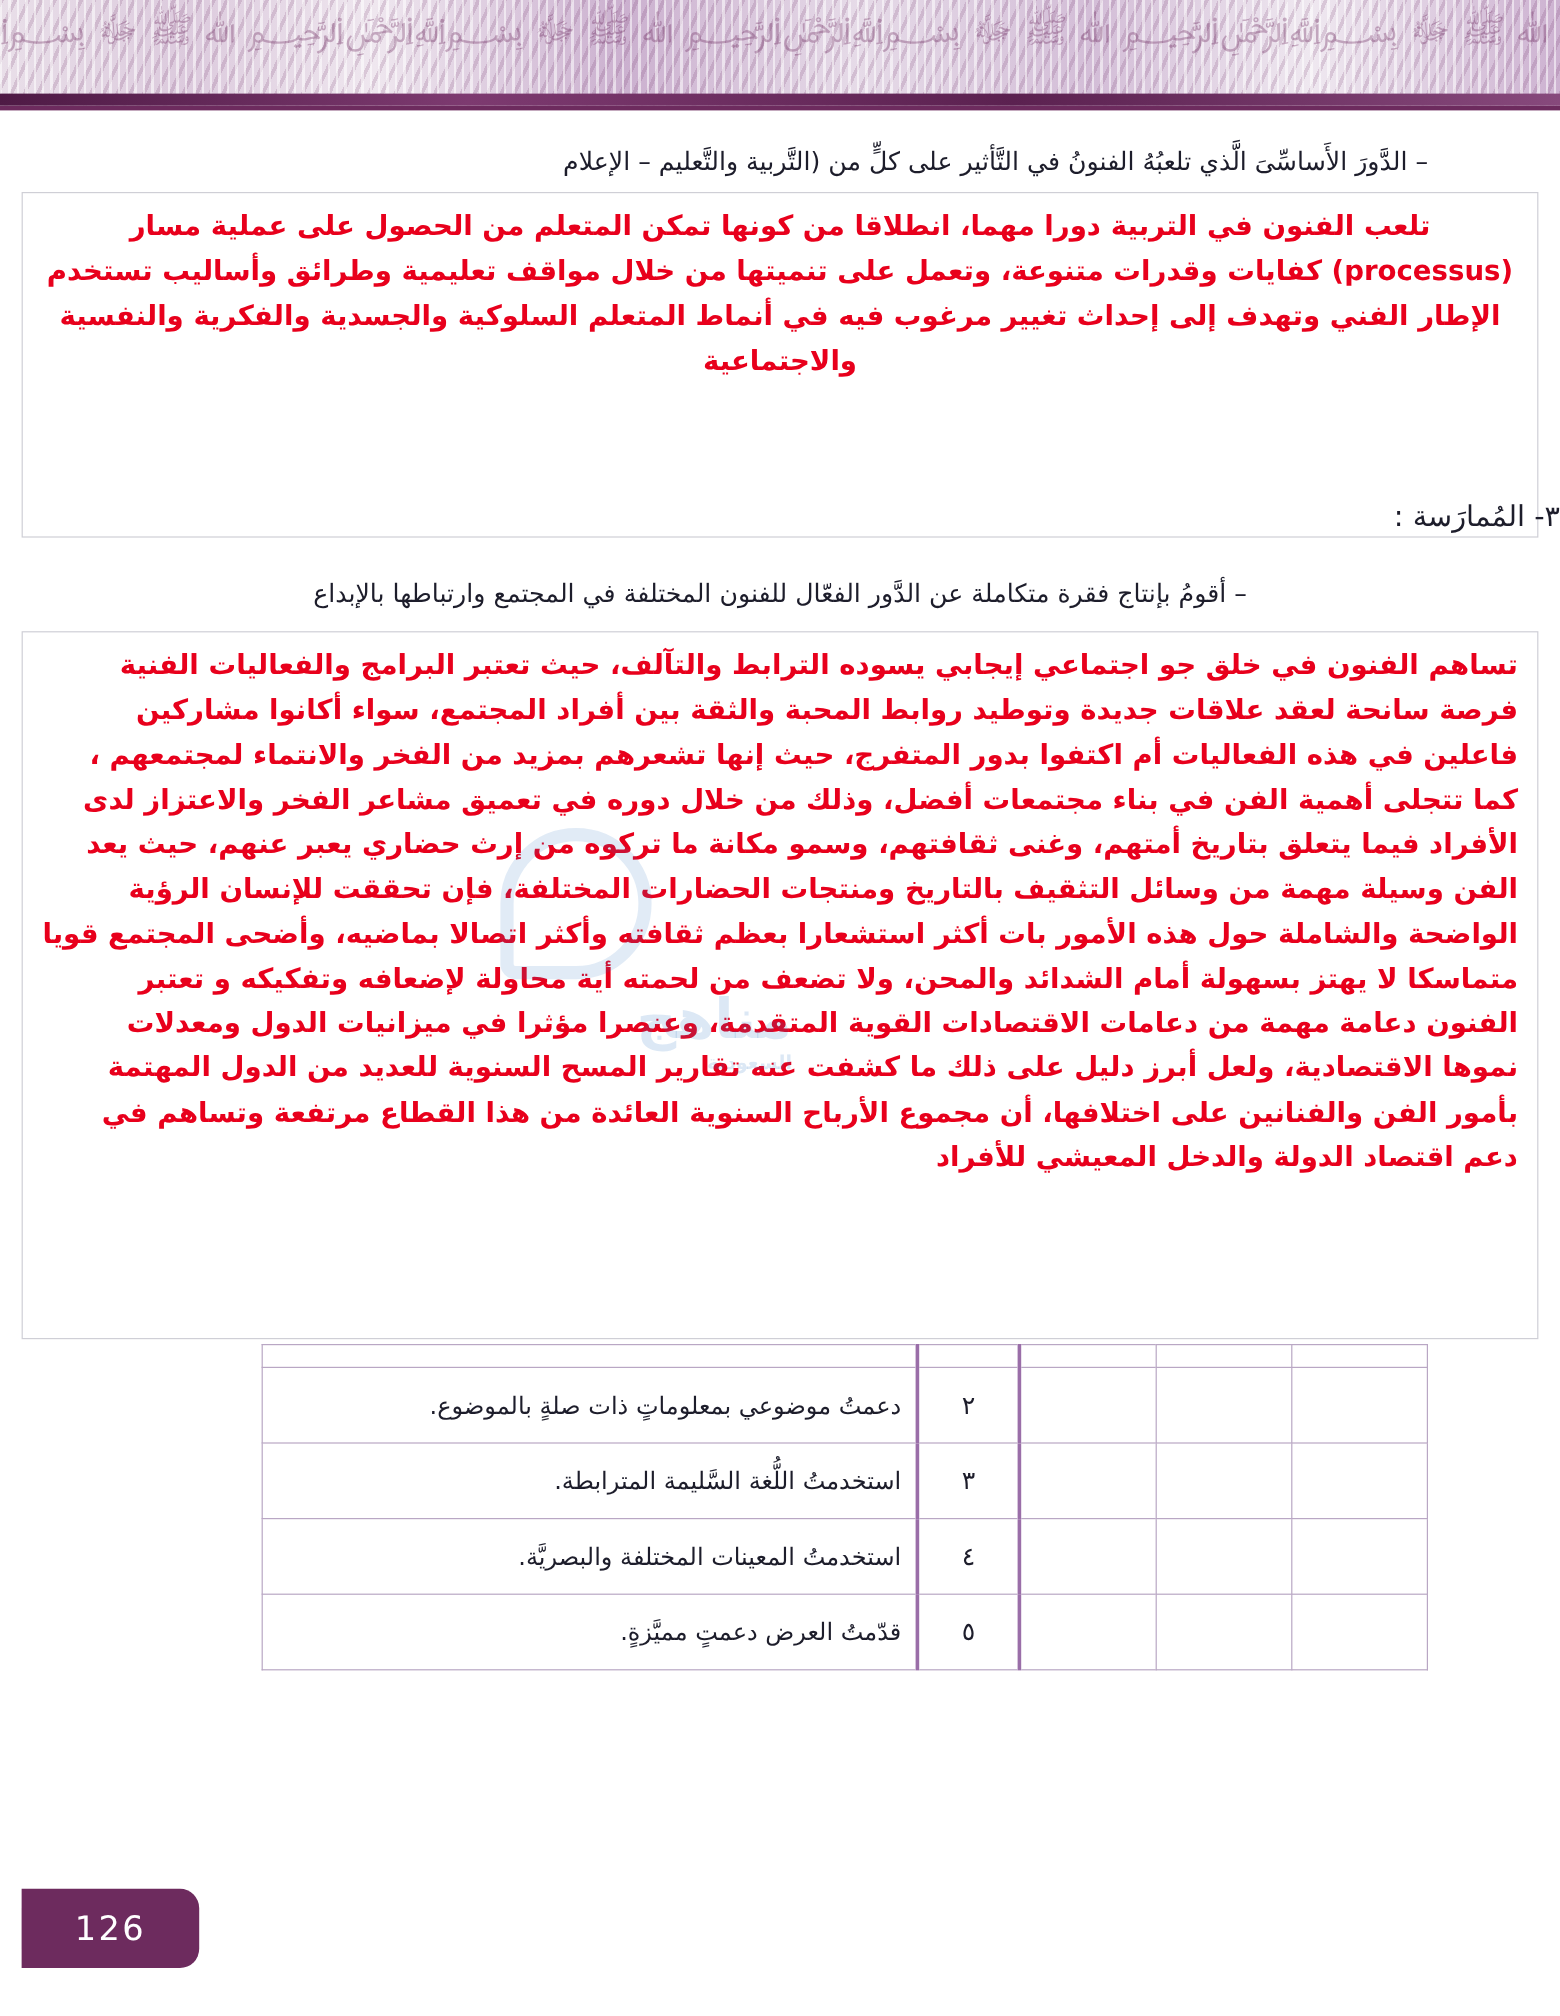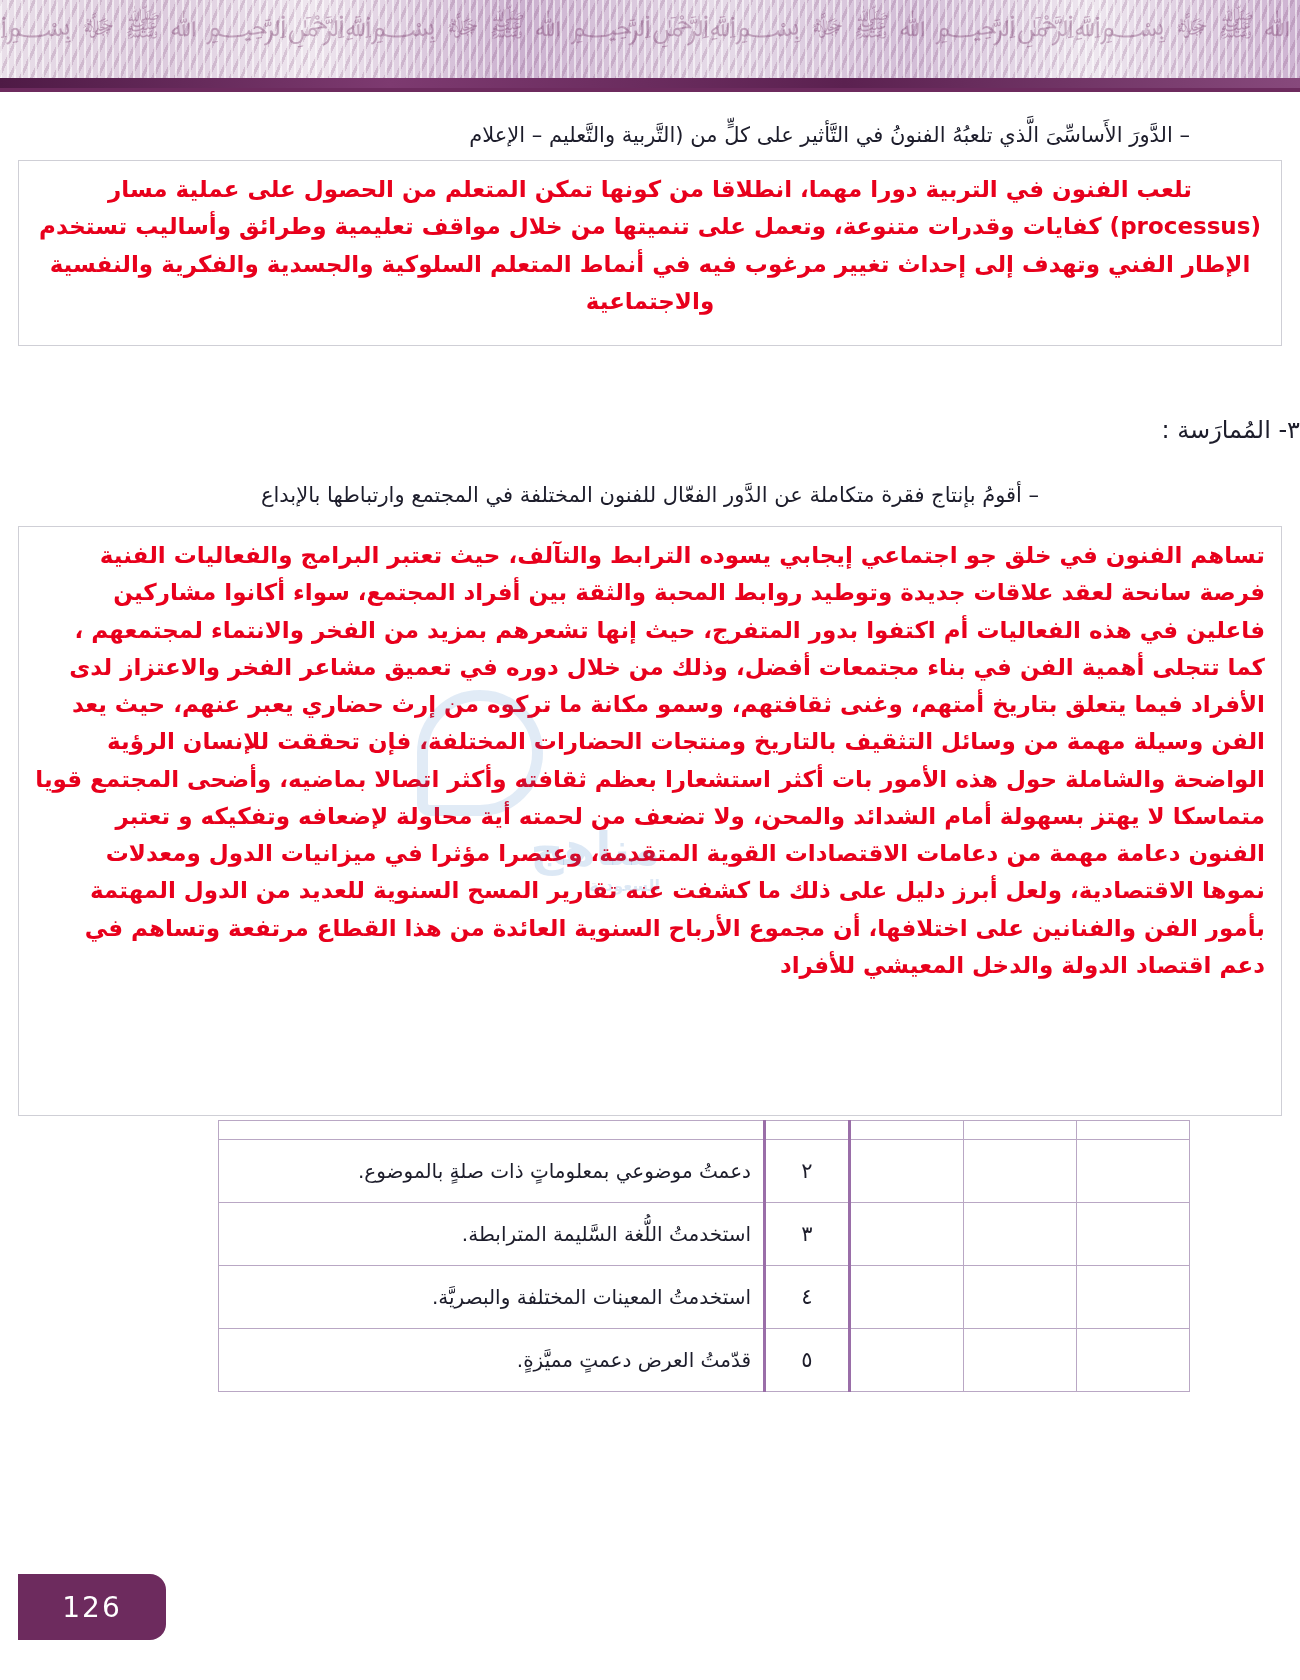--- a/index.html
+++ b/index.html
@@ -170,21 +170,21 @@
 
 <div class="page">
 
   <div class="header-band">
     <div class="calligraphy">ﷲ ﷺ ﷻ ﷽ ﷲ ﷺ ﷻ ﷽ ﷲ ﷺ ﷻ ﷽ ﷲ ﷺ ﷻ ﷽ ﷲ ﷺ ﷻ ﷽ ﷲ ﷺ ﷻ ﷽ ﷲ ﷺ ﷻ ﷽ ﷲ ﷺ ﷻ ﷽ ﷲ ﷺ ﷻ ﷽ ﷲ ﷺ ﷻ ﷽ ﷲ ﷺ ﷻ ﷽</div>
     <div class="dark-strip"></div>
   </div>
 
   <div class="printed" style="top:118px; right:110px; width:1080px;text-align:right;">– الدَّورَ الأَساسِّىَ الَّذي تلعبُهُ الفنونُ في التَّأثير على كلٍّ من (التَّربية والتَّعليم – الإعلام</div>
 
-  <div class="answer-box" style="top:160px; right:18px; width:1264px; height:186px;">
+  <div class="answer-box" style="top:160px; right:18px; width:1264px; height:288px;">
     <div class="answer-text">تلعب الفنون في التربية دورا مهما، انطلاقا من كونها تمكن المتعلم من الحصول على عملية مسار (processus) كفايات وقدرات متنوعة، وتعمل على تنميتها من خلال مواقف تعليمية وطرائق وأساليب تستخدم الإطار الفني وتهدف إلى إحداث تغيير مرغوب فيه في أنماط المتعلم السلوكية والجسدية والفكرية والنفسية والاجتماعية</div>
   </div>
 
   <div class="printed" style="top:410px; right:0; width:1300px; font-size:24px;">٣- المُمارَسة :</div>
 
   <div class="printed" style="top:478px; right:0px; width:1300px; text-align:center; font-size:21px;">– أقومُ بإنتاج فقرة متكاملة عن الدَّور الفعّال للفنون المختلفة في المجتمع وارتباطها بالإبداع</div>
 
   <div class="answer-box" style="top:526px; right:18px; width:1264px; height:590px;">
     <div class="answer-text justified">تساهم الفنون في خلق جو اجتماعي إيجابي يسوده الترابط والتآلف، حيث تعتبر البرامج والفعاليات الفنية فرصة سانحة لعقد علاقات جديدة وتوطيد روابط المحبة والثقة بين أفراد المجتمع، سواء أكانوا مشاركين فاعلين في هذه الفعاليات أم اكتفوا بدور المتفرج، حيث إنها تشعرهم بمزيد من الفخر والانتماء لمجتمعهم ، كما تتجلى أهمية الفن في بناء مجتمعات أفضل، وذلك من خلال دوره في تعميق مشاعر الفخر والاعتزاز لدى الأفراد فيما يتعلق بتاريخ أمتهم، وغنى ثقافتهم، وسمو مكانة ما تركوه من إرث حضاري يعبر عنهم، حيث يعد الفن وسيلة مهمة من وسائل التثقيف بالتاريخ ومنتجات الحضارات المختلفة، فإن تحققت للإنسان الرؤية الواضحة والشاملة حول هذه الأمور بات أكثر استشعارا بعظم ثقافته وأكثر اتصالا بماضيه، وأضحى المجتمع قويا متماسكا لا يهتز بسهولة أمام الشدائد والمحن، ولا تضعف من لحمته أية محاولة لإضعافه وتفكيكه و تعتبر الفنون دعامة مهمة من دعامات الاقتصادات القوية المتقدمة، وعنصرا مؤثرا في ميزانيات الدول ومعدلات نموها الاقتصادية، ولعل أبرز دليل على ذلك ما كشفت عنه تقارير المسح السنوية للعديد من الدول المهتمة بأمور الفن والفنانين على اختلافها، أن مجموع الأرباح السنوية العائدة من هذا القطاع مرتفعة وتساهم في دعم اقتصاد الدولة والدخل المعيشي للأفراد</div>
   </div>

